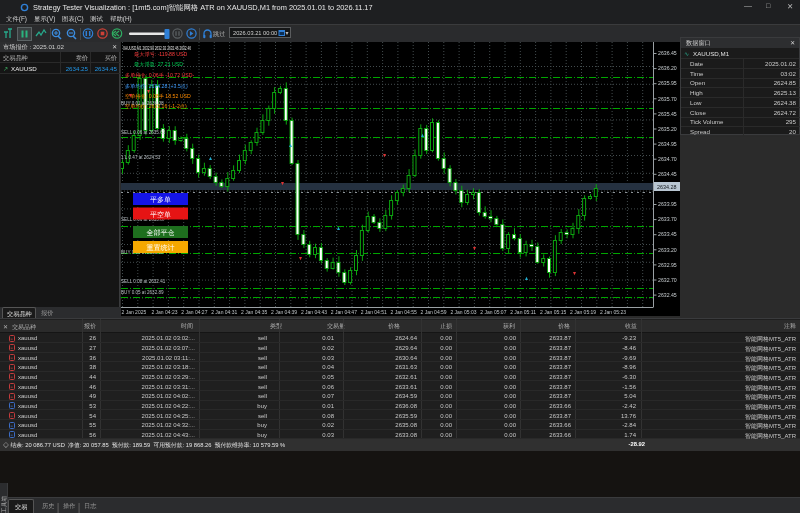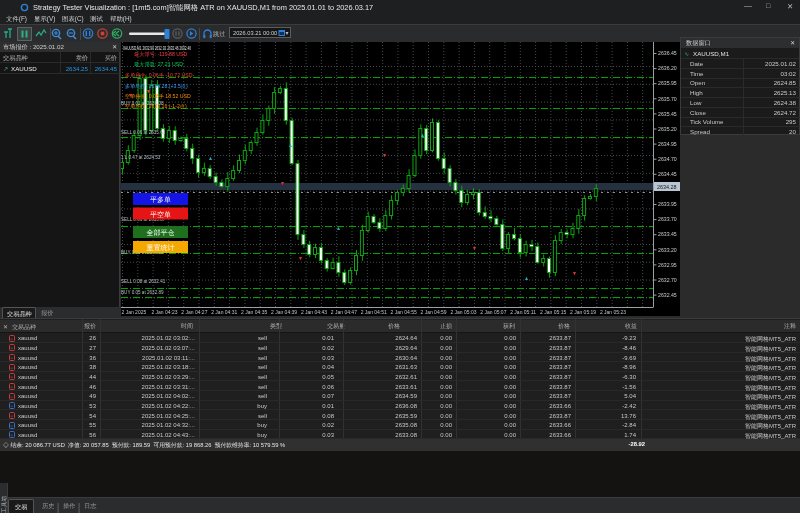--- a/index.html
+++ b/index.html
@@ -6,21 +6,21 @@
 .trow{position:absolute;left:0;width:800px;height:9.66px;font-size:6px;color:#c9c9c9;border-bottom:1px solid #292929}
 .trow .tc{position:absolute;top:2px}
 .trow .tr{position:absolute;top:2px}
 .tic{position:absolute;left:8.5px;top:1.6px;width:6.5px;height:7px;border:1px solid;font-size:4px;line-height:6px;text-align:center;border-radius:1.5px}
 </style></head><body>
 
 <div class="abs" style="left:0;top:0;width:800px;height:13px;background:#1e1f21">
 <svg class="abs" style="left:20px;top:2.5px" width="9" height="9">
       <circle cx="4.5" cy="4.5" r="3.1" stroke="#2f7fd6" stroke-width="1.4" fill="none"></circle>
     </svg>
-<span class="abs" style="left:33px;top:2.5px;font-size:7.4px;color:#e8e8e8">Strategy Tester Visualization : [1mt5.com]智能网格 ATR on XAUUSD,M1 from 2025.01.01 to 2026.03.17</span>
+<span class="abs" style="left:33px;top:2.5px;font-size:7.4px;color:#e8e8e8">Strategy Tester Visualization : [1mt5.com]智能网格 ATR on XAUUSD,M1 from 2025.01.01 to 2026.11.17</span>
 <span class="abs" style="left:744px;top:1px;font-size:8px;color:#bbb">—</span>
 <span class="abs" style="left:766px;top:2px;font-size:7px;color:#bbb">□</span>
 <span class="abs" style="left:787px;top:2px;font-size:7.5px;color:#bbb">✕</span>
 </div>
 
 <div class="abs" style="left:0;top:13px;width:800px;height:12px;background:#1e1f21;border-bottom:1px solid #3a3b3d;font-size:6.4px;color:#d2d2d2">
 <span class="abs" style="left:6px;top:2px">文件(F)</span>
 <span class="abs" style="left:34px;top:2px">显示(V)</span>
 <span class="abs" style="left:62px;top:2px">图表(C)</span>
 <span class="abs" style="left:90px;top:2px">测试</span>

